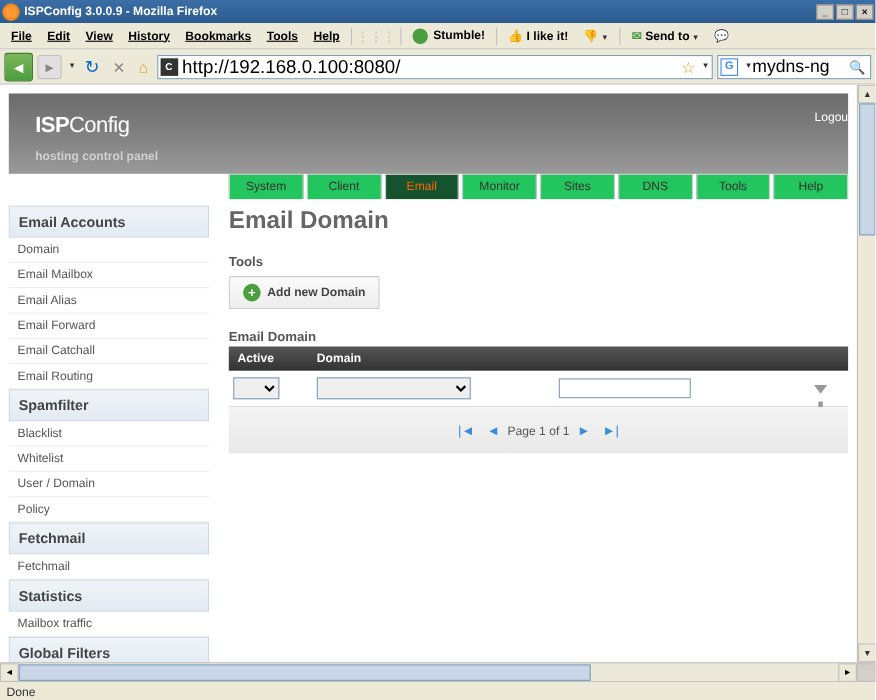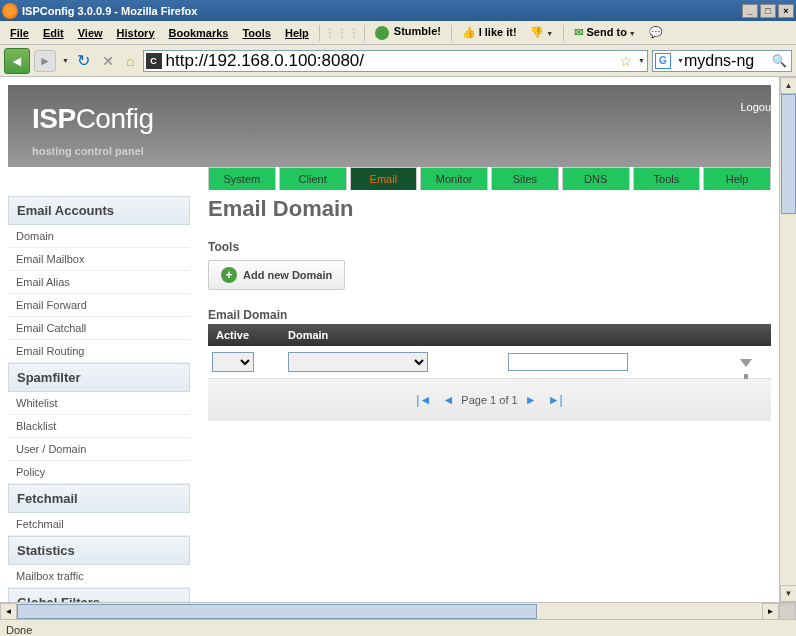--- a/index.html
+++ b/index.html
@@ -44,21 +44,21 @@
 .scroll-btn.bottom { position: absolute; bottom: 17px; }
 .hscroll { position: absolute; bottom: 0; left: 0; right: 0; height: 17px; background: #ece9d8; border-top: 1px solid #c0c0c0; display: flex; }
 .hscroll-btn { width: 17px; height: 17px; background: #ece9d8; border: 1px solid #c0c0c0; display: flex; align-items: center; justify-content: center; font-size: 8px; }
 .hscroll-track { flex: 1; position: relative; }
 .hscroll-thumb { position: absolute; left: 0; top: 1px; width: 520px; height: 15px; background: #c8d6e8; border: 1px solid #7f9db9; }
 
 .page { margin: 0 17px 17px 0; height: 525px; overflow: hidden; }
 
 
 .isp-header { background: linear-gradient(#6b6b6b, #858585 60%, #9a9a9a); padding: 18px 24px 10px; color: #fff; margin: 8px 8px 0; position: relative; }
-.isp-logo { font-size: 28px; font-weight: normal; margin-bottom: 10px; letter-spacing: -0.5px; }
+.isp-logo { font-size: 20px; font-weight: normal; margin-bottom: 10px; letter-spacing: -0.5px; }
 .isp-logo b { font-weight: bold; }
 .isp-tagline { font-size: 11px; color: #d0d0d0; font-weight: bold; }
 .isp-logout { position: absolute; top: 16px; right: 0; color: #fff; font-size: 11px; }
 
 
 .top-tabs { display: flex; gap: 3px; margin: 0 8px; padding-left: 200px; }
 .top-tab { background: #22c55e; padding: 5px 0; width: 70px; text-align: center; font-size: 11px; color: #333; cursor: pointer; border: 1px solid #ccc; border-bottom: none; }
 .top-tab.active { background: #14532d; color: #ff6600; font-weight: normal; }
 
 
@@ -173,22 +173,22 @@
     <div class="main">
       <div class="sidebar" id="sidebar">
           <div class="side-section">Email Accounts</div>
           <div class="side-link">Domain</div>
           <div class="side-link">Email Mailbox</div>
           <div class="side-link">Email Alias</div>
           <div class="side-link">Email Forward</div>
           <div class="side-link">Email Catchall</div>
           <div class="side-link">Email Routing</div>
           <div class="side-section">Spamfilter</div>
+          <div class="side-link">Blacklist</div>
           <div class="side-link">Whitelist</div>
-          <div class="side-link">Blacklist</div>
           <div class="side-link">User / Domain</div>
           <div class="side-link">Policy</div>
           <div class="side-section">Fetchmail</div>
           <div class="side-link">Fetchmail</div>
           <div class="side-section">Statistics</div>
           <div class="side-link">Mailbox traffic</div>
           <div class="side-section">Global Filters</div>
         </div>
 
       <div class="content">

